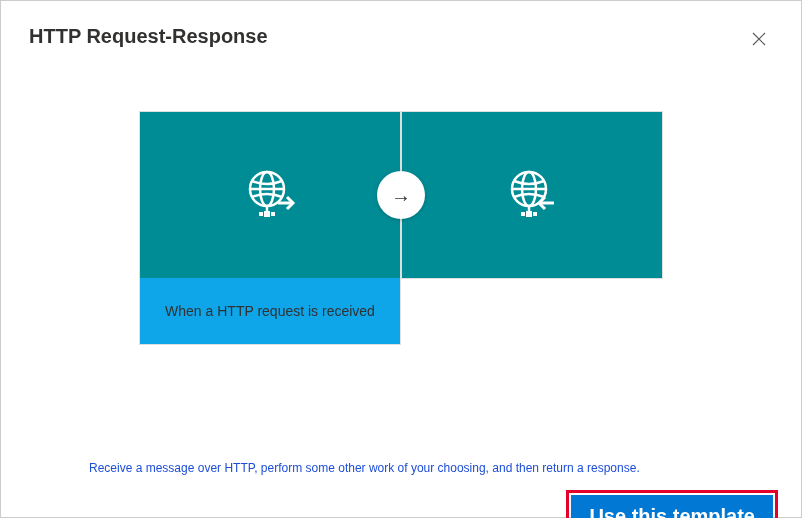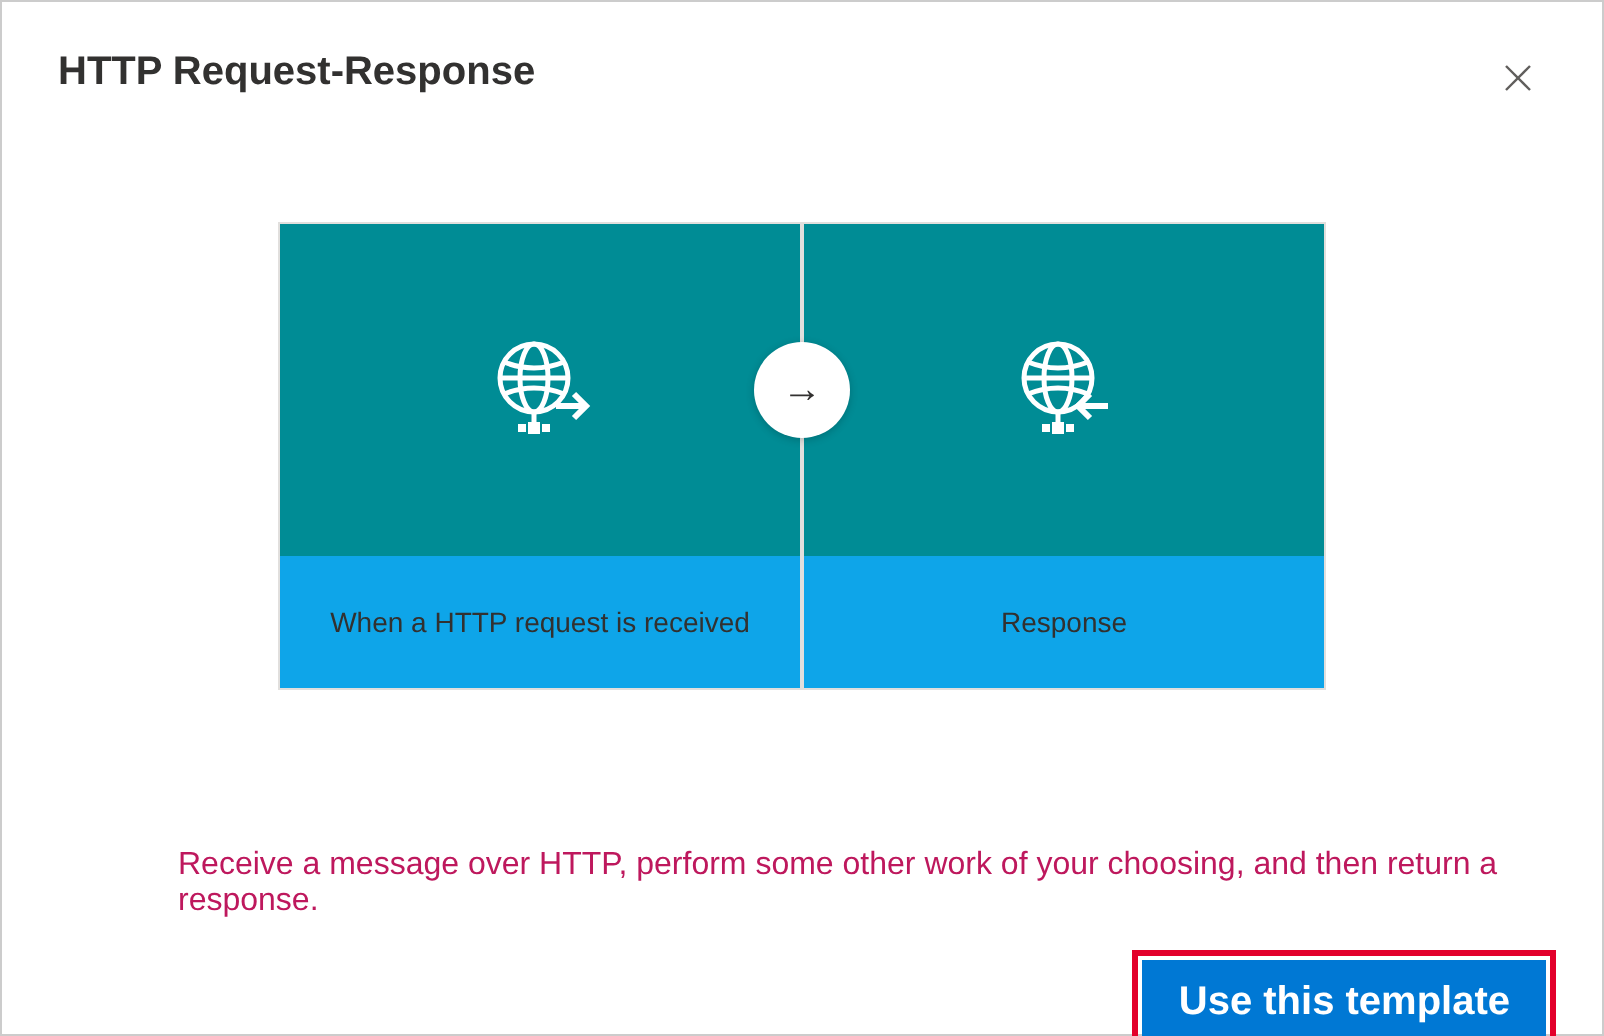--- a/index.html
+++ b/index.html
@@ -90,24 +90,24 @@
     z-index: 2;
     position: relative;
     top: 60px;
     font-size: 20px;
     color: #323130;
   }
   .card-spacer {
     height: 60px;
   }
   .description {
-    font-size: 16px;
-    color: #be185d;
+    font-size: 12px;
+    color: #1d4ed8;
     text-align: left;
-    margin: 19px 0 0 60px;
+    margin: 56px 0 0 60px;
   }
   .footer {
     display: flex;
     justify-content: flex-end;
     margin-top: 20px;
   }
   .primary-btn {
     background: #0078d4;
     color: #fff;
     border: none;
@@ -171,21 +171,20 @@
             <path d="M12 16 Q27 22 42 16"></path>
             <path d="M12 32 Q27 26 42 32"></path>
             <line x1="27" y1="41" x2="27" y2="50"></line>
             <rect x="19" y="47" width="4" height="4" fill="#fff" stroke="none"></rect>
             <rect x="31" y="47" width="4" height="4" fill="#fff" stroke="none"></rect>
             <rect x="24" y="46" width="6" height="6" fill="#fff" stroke="none"></rect>
             <line x1="52" y1="38" x2="38" y2="38" stroke-width="3"></line>
             <polyline points="43,32 37,38 43,44" stroke-width="3"></polyline>
           </svg>
         </div>
-        <div class="card-label">Response</div>
       </div>
 
     </div>
 
     <div class="card-spacer"></div>
 
     <div class="description">Receive a message over HTTP, perform some other work of your choosing, and then return a response.</div>
 
     <div class="footer">
       <button class="primary-btn">Use this template</button>

